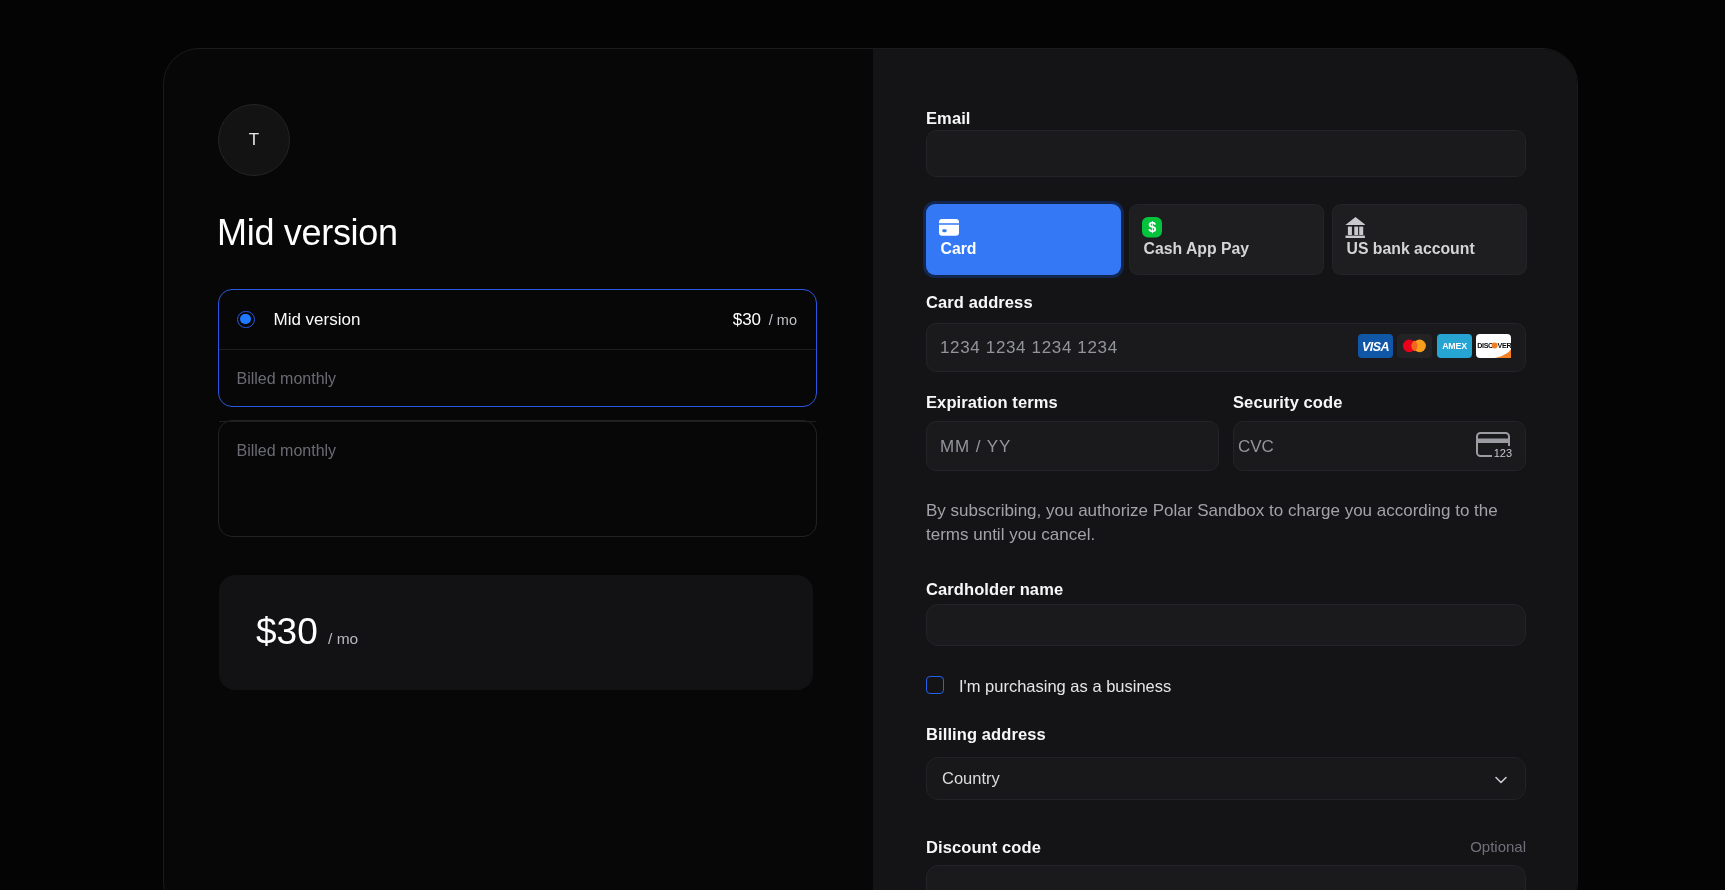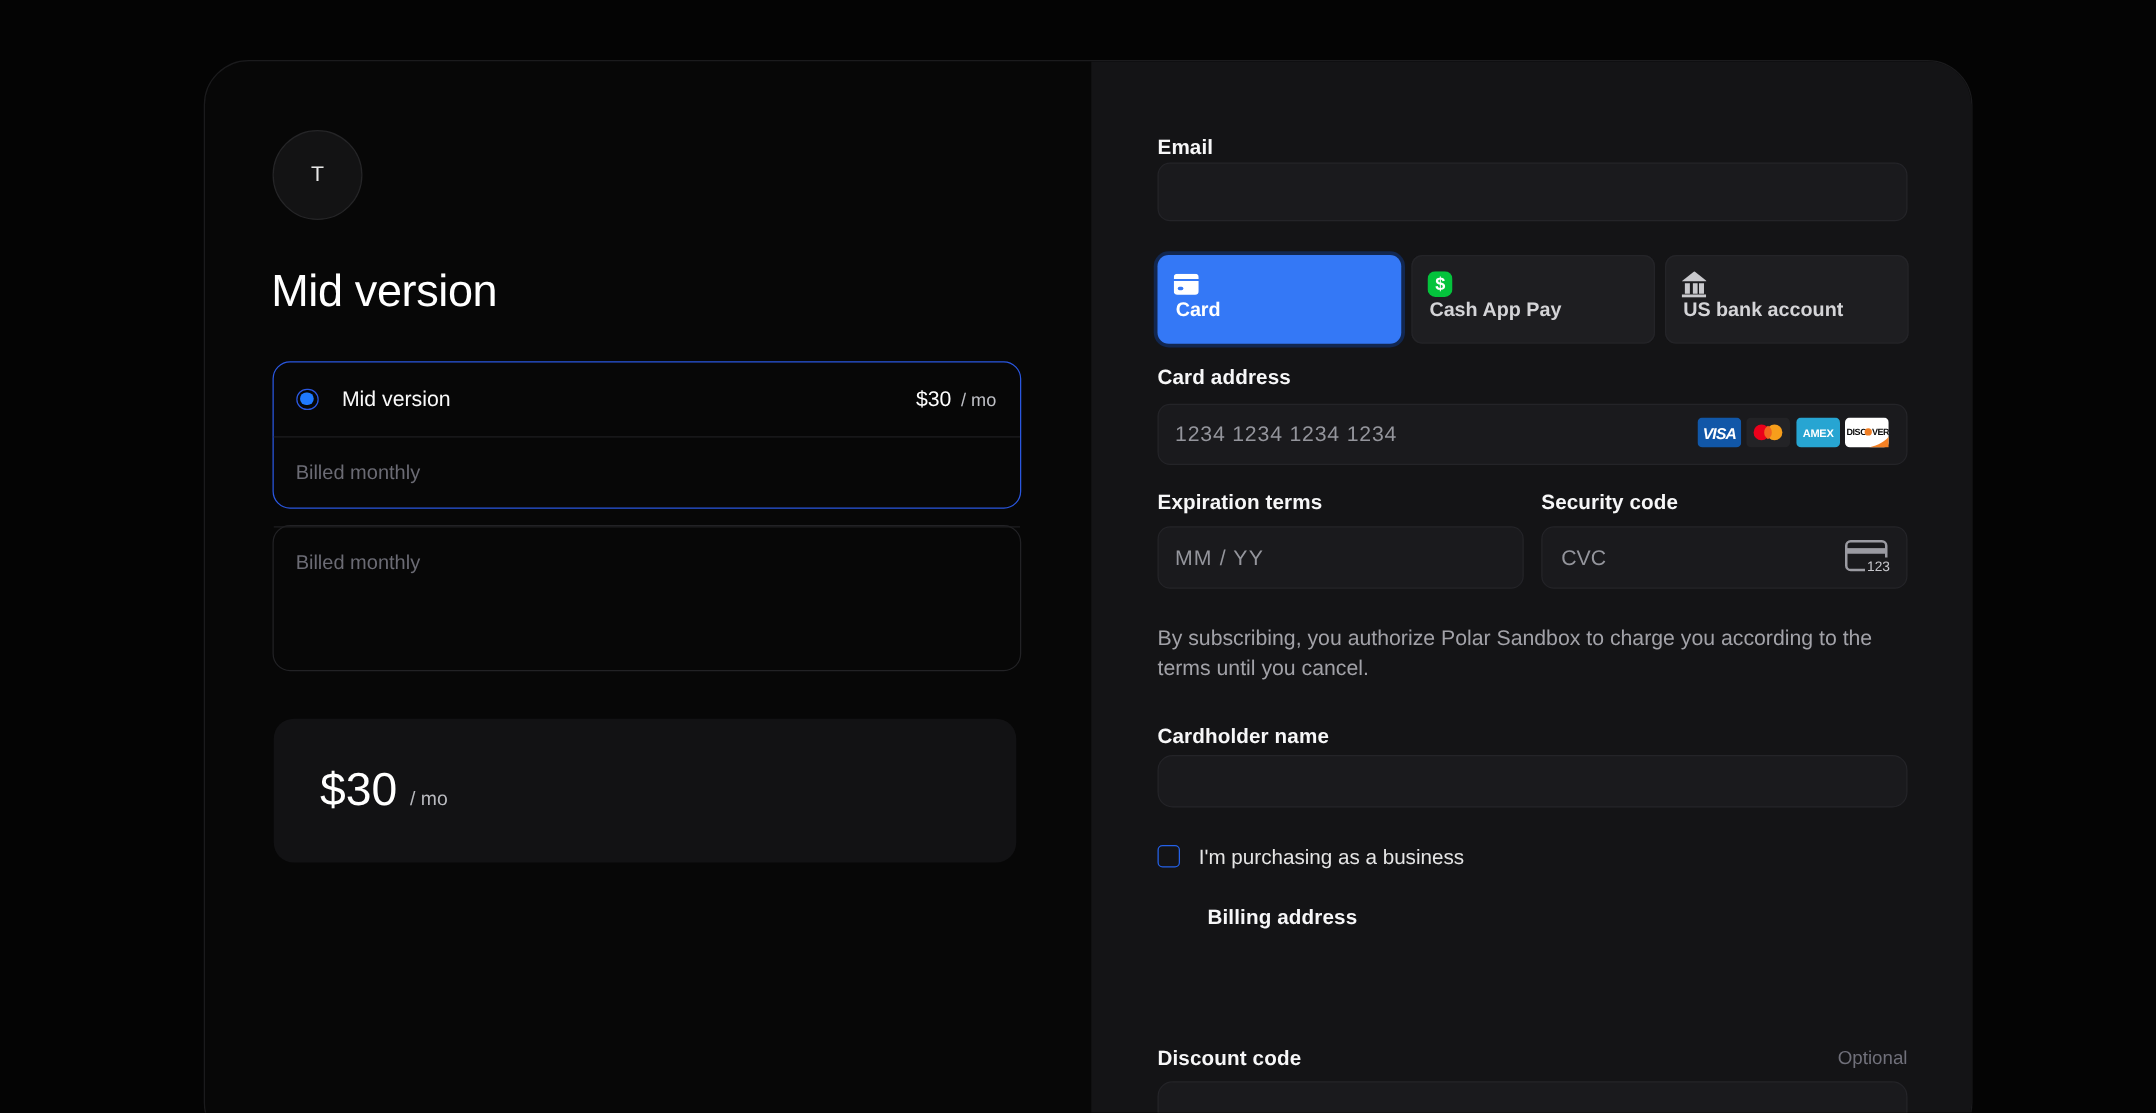--- a/index.html
+++ b/index.html
@@ -128,36 +128,41 @@
           </svg>
       </div>
     </div>
 
     <div class="label" style="left:53px;top:344px;">Expiration terms</div>
     <div class="label" style="left:360px;top:344px;">Security code</div>
     <div class="input" style="left:53px;top:372px;width:293px;height:50px;">
       <div class="ph" style="position:absolute;left:13px;top:15px;letter-spacing:.9px;text-align:right;">MM / YY</div>
     </div>
     <div class="input" style="left:360px;top:372px;width:293px;height:50px;">
-      <div class="ph" style="position:absolute;left:15px;top:15px;">CVC</div>
+      <div class="ph" style="position:absolute;left:4px;top:15px;">CVC</div>
       <svg width="36" height="27" viewBox="0 0 36 27" style="position:absolute;right:13px;top:10px;">
         <rect x="1" y="1" width="32" height="23" rx="3.5" fill="none" stroke="#9b9ba2" stroke-width="2"></rect>
         <rect x="1" y="6.5" width="32" height="4.5" fill="#9b9ba2"></rect>
         <rect x="16" y="14" width="20" height="13" fill="#1a1a1d"></rect>
         <text x="36" y="25" font-size="11" fill="#c6c6cb" text-anchor="end" font-family="Liberation Sans,sans-serif">123</text>
       </svg>
     </div>
 
     <div class="legal">By subscribing, you authorize Polar Sandbox to charge you according to the terms until you cancel.</div>
 
     <div class="label" style="left:53px;top:531px;">Cardholder name</div>
     <div class="input" style="left:53px;top:555px;width:600px;height:42px;border-radius:12px;"></div>
 
     <div class="cbx"></div>
     <div class="cbxlabel">I'm purchasing as a business</div>
 
-    <div class="label" style="left:53px;top:676px;margin-left:40px;">Billing address</div>
+    <div class="label" style="left:53px;top:676px;">Billing address</div>
+    <div class="country">Country
+      <svg width="16" height="16" viewBox="0 0 16 16" style="position:absolute;right:16px;top:14px;">
+          <path d="M3 5.5 L8 10.5 L13 5.5" fill="none" stroke="#c9c9ce" stroke-width="1.6" stroke-linecap="round" stroke-linejoin="round"></path>
+        </svg>
+    </div>
 
     <div class="label" style="left:53px;top:789px;">Discount code</div>
     <div class="optional">Optional</div>
     <div class="input" style="left:53px;top:816px;width:600px;height:44px;border-radius:12px;"></div>
   </div>
 </div>
 
 </body></html>

